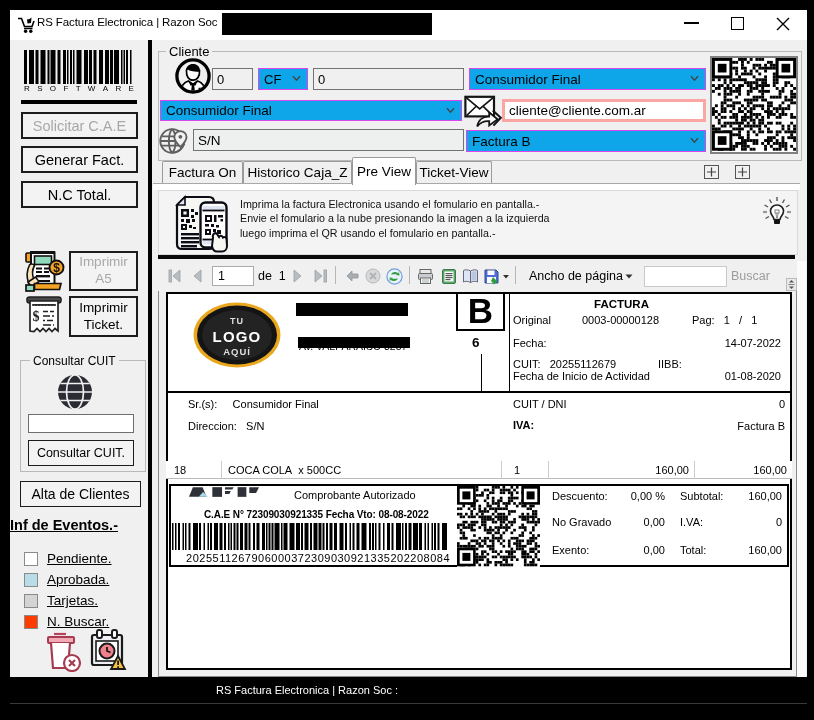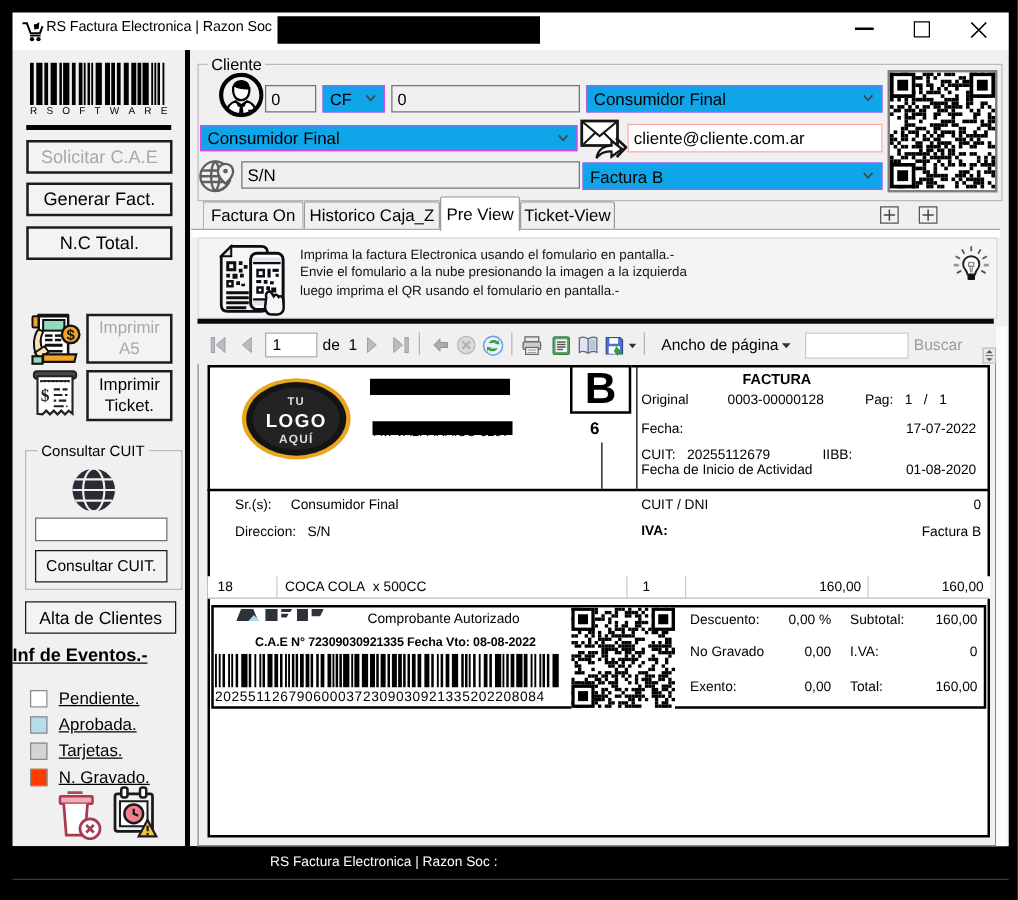--- a/index.html
+++ b/index.html
@@ -139,21 +139,21 @@
   <div class="btn" style="left:20px;top:481px;width:121px;height:26px;font-size:14px;border-width:1.6px;">Alta de Clientes</div>
   <div class="abs" style="left:10px;top:517px;width:138px;text-align:left;font-size:14.5px;font-weight:bold;"><span class="ulink">Inf de Eventos.-</span></div>
 
   <div class="abs" style="left:24px;top:552px;width:14px;height:14px;background:#fff;border:1px solid #8a8a8a;"></div>
   <div class="abs" style="left:47px;top:551px;font-size:13.5px;"><span class="ulink">Pendiente.</span></div>
   <div class="abs" style="left:24px;top:573px;width:14px;height:14px;background:#b8dce8;border:1px solid #8a8a8a;"></div>
   <div class="abs" style="left:47px;top:572px;font-size:13.5px;"><span class="ulink">Aprobada.</span></div>
   <div class="abs" style="left:24px;top:594px;width:14px;height:14px;background:#d4d4d4;border:1px solid #8a8a8a;"></div>
   <div class="abs" style="left:47px;top:593px;font-size:13.5px;"><span class="ulink">Tarjetas.</span></div>
   <div class="abs" style="left:24px;top:615px;width:14px;height:14px;background:#ff3c00;border:1px solid #8a8a8a;"></div>
-  <div class="abs" style="left:47px;top:614px;font-size:13.5px;"><span class="ulink">N. Gravado.</span></div>
+  <div class="abs" style="left:47px;top:614px;font-size:13.5px;"><span class="ulink">N. Buscar.</span></div>
   <svg class="abs" style="left:46px;top:632px;" width="36" height="40" viewBox="0 0 36 40">
 <path d="M8 2 H20" stroke="#b8435a" stroke-width="2.2" fill="none"></path>
 <rect x="2" y="5" width="26" height="6" rx="1" fill="#f2aab6" stroke="#a63b52" stroke-width="2"></rect>
 <path d="M5 11 L7 36 H22 L24 11" fill="#fff" stroke="#a63b52" stroke-width="2.2"></path>
 <circle cx="26" cy="31" r="8" fill="#fff" stroke="#a63b52" stroke-width="2.2"></circle>
 <path d="M23 28 L29 34 M29 28 L23 34" stroke="#a63b52" stroke-width="2.2"></path>
 </svg>
   <svg class="abs" style="left:89px;top:628px;" width="38" height="45" viewBox="0 0 38 45">
 <rect x="3" y="7" width="30" height="30" rx="2" fill="#eef0f4" stroke="#1a1a1a" stroke-width="2.2"></rect>
 <rect x="8" y="2" width="5" height="8" rx="2" fill="#fff" stroke="#1a1a1a" stroke-width="2"></rect>
@@ -203,21 +203,21 @@
           <path d="M1 2.5 L4.5 6.5 L8 2.5" fill="none" stroke="#444" stroke-width="1.3"></path>
         </svg>
       </span></div>
   <svg class="abs" style="left:464px;top:95px;" width="38" height="33" viewBox="0 0 38 33">
 <rect x="1.4" y="1.8" width="28.6" height="19.6" fill="#fff" stroke="#151515" stroke-width="2.2"></rect>
 <path d="M2.2 2.6 L15.7 13.8 L29.2 2.6" fill="none" stroke="#151515" stroke-width="1.7"></path>
 <path d="M2.6 20.6 L12.2 11.2 M28.6 20.6 L19.2 11.4" fill="none" stroke="#151515" stroke-width="1.6"></path>
 <path d="M13.2 31.5 C14.3 24.8 19.3 21.4 25.2 21.6 L25.2 17.6 L33.6 24.2 L25.2 30.4 L25.2 26.2 C20.4 25.8 16.2 27.6 13.2 31.5 Z" fill="#fff" stroke="#151515" stroke-width="1.8"></path>
 <path d="M28.8 15.4 L36.8 22.8 L29.4 30.6" fill="none" stroke="#151515" stroke-width="2.1"></path>
 </svg>
-  <div class="inp" style="left:502px;top:99px;width:204px;height:23px;background:#fff;border:1px solid #fca5a5;font-size:13.5px;">cliente@cliente.com.ar</div>
+  <div class="inp" style="left:502px;top:99px;width:204px;height:23px;background:#fff;border:3px solid #fca5a5;font-size:13.5px;">cliente@cliente.com.ar</div>
   <svg class="abs" style="left:159px;top:127px;" width="31" height="28" viewBox="0 0 31 28">
 <circle cx="13.2" cy="14" r="11.9" fill="none" stroke="#606060" stroke-width="1.9"></circle>
 <path d="M2.6 9.4 H23.8 M1.3 14 H25.1 M2.6 18.6 H23.8" stroke="#606060" stroke-width="1.9" fill="none"></path>
 <path d="M13.2 2.1 C8.8 6 8.8 22 13.2 25.9 M13.2 2.1 C17.6 6 17.6 22 13.2 25.9" fill="none" stroke="#606060" stroke-width="1.9"></path>
 <path d="M21.4 4.1 C17.8 4.1 15.3 6.9 15.3 10.1 C15.3 14.2 21.4 19.9 21.4 19.9 C21.4 19.9 27.5 14.2 27.5 10.1 C27.5 6.9 25 4.1 21.4 4.1 Z" fill="#f2f2f2" stroke="#606060" stroke-width="1.9"></path>
 <circle cx="21.4" cy="9.8" r="1.9" fill="#606060"></circle>
 <path d="M25.4 16.6 C23.6 20.8 19.6 24.4 15.2 25.7" fill="none" stroke="#606060" stroke-width="1.9"></path>
 </svg>
   <div class="inp" style="left:193px;top:129px;width:271px;height:22px;font-size:13.5px;background:#eef0f0;">S/N</div>
   <div class="combo" style="left:466px;top:130px;width:240px;height:22px;font-size:13.5px;">Factura B<span class="chev">
@@ -862,21 +862,21 @@
     <div class="abs" style="left:133px;top:48px;font-size:10.5px;">Av. VALPARAISO 3257</div>
     <div class="abs" style="left:132px;top:45px;width:112px;height:10.5px;background:#000;"></div>
     <div class="abs" style="left:290px;top:0px;width:49px;height:39px;background:#fff;border:2px solid #000;display:flex;align-items:flex-end;justify-content:center;font-size:35px;line-height:36px;font-weight:bold;">B</div>
     <div class="abs" style="left:306px;top:43px;font-size:13.5px;font-weight:bold;">6</div>
     <div class="abs" style="left:314.5px;top:62px;width:1.5px;height:37px;background:#000;"></div>
     <div class="abs" style="left:347px;top:6px;width:217px;text-align:center;font-size:11.5px;font-weight:bold;">FACTURA</div>
     <div class="abs" style="left:347px;top:22px;font-size:11px;">Original</div>
     <div class="abs" style="left:416px;top:22px;font-size:11px;">0003-00000128</div>
     <div class="abs" style="left:526px;top:22px;font-size:11px;">Pag:&nbsp;&nbsp;&nbsp;1&nbsp;&nbsp;&nbsp;/&nbsp;&nbsp;&nbsp;1</div>
     <div class="abs" style="left:347px;top:45px;font-size:11px;">Fecha:</div>
-    <div class="abs" style="left:615px;top:45px;font-size:11px;transform:translateX(-100%);">17-07-2022</div>
+    <div class="abs" style="left:615px;top:45px;font-size:11px;transform:translateX(-100%);">14-07-2022</div>
     <div class="abs" style="left:347px;top:66px;font-size:11px;">CUIT:&nbsp;&nbsp;&nbsp;20255112679</div>
     <div class="abs" style="left:492px;top:66px;font-size:11px;">IIBB:</div>
     <div class="abs" style="left:347px;top:78px;font-size:11px;">Fecha de Inicio de Actividad</div>
     <div class="abs" style="left:615px;top:78px;font-size:11px;transform:translateX(-100%);">01-08-2020</div>
 
     <div class="abs" style="left:22px;top:106px;font-size:11px;">Sr.(s):&nbsp;&nbsp;&nbsp;&nbsp;&nbsp;Consumidor Final</div>
     <div class="abs" style="left:347px;top:106px;font-size:11px;">CUIT / DNI</div>
     <div class="abs" style="left:619px;top:106px;font-size:11px;transform:translateX(-100%);">0</div>
     <div class="abs" style="left:22px;top:128px;font-size:11px;">Direccion:&nbsp;&nbsp;&nbsp;S/N</div>
     <div class="abs" style="left:347px;top:127px;font-size:11px;font-weight:bold;">IVA:</div>
@@ -970,21 +970,21 @@
           <rect x="241.0" y="0" width="5.0" height="27"></rect>
           <rect x="247.0" y="0" width="3.0" height="27"></rect>
           <rect x="252.5" y="0" width="1.5" height="27"></rect>
           <rect x="255.5" y="0" width="1.5" height="27"></rect>
           <rect x="259.5" y="0" width="1.5" height="27"></rect>
           <rect x="262.0" y="0" width="2.0" height="27"></rect>
           <rect x="265.5" y="0" width="2.0" height="27"></rect>
           <rect x="270.0" y="0" width="5.0" height="27"></rect>
         </g>
       </svg>
-    <div class="abs" style="left:6px;top:260px;width:278px;text-align:left;font-size:11px;letter-spacing:0.5px;">2025511267906000372309030921335202208084</div>
+    <div class="abs" style="left:6px;top:260px;width:278px;text-align:right;font-size:11px;letter-spacing:0.5px;">2025511267906000372309030921335202208084</div>
     <svg class="abs" style="left:291px;top:194px;" width="83" height="82" viewBox="0 0 83 82">
         <rect width="83" height="82" fill="#fff"></rect>
         <g fill="#000">
           <rect x="0.0" y="0.0" width="2.68" height="2.68"></rect>
           <rect x="2.7" y="0.0" width="2.68" height="2.68"></rect>
           <rect x="5.4" y="0.0" width="2.68" height="2.68"></rect>
           <rect x="18.7" y="0.0" width="2.68" height="2.68"></rect>
           <rect x="34.8" y="0.0" width="2.68" height="2.68"></rect>
           <rect x="37.5" y="0.0" width="2.68" height="2.68"></rect>
           <rect x="40.2" y="0.0" width="2.68" height="2.68"></rect>

